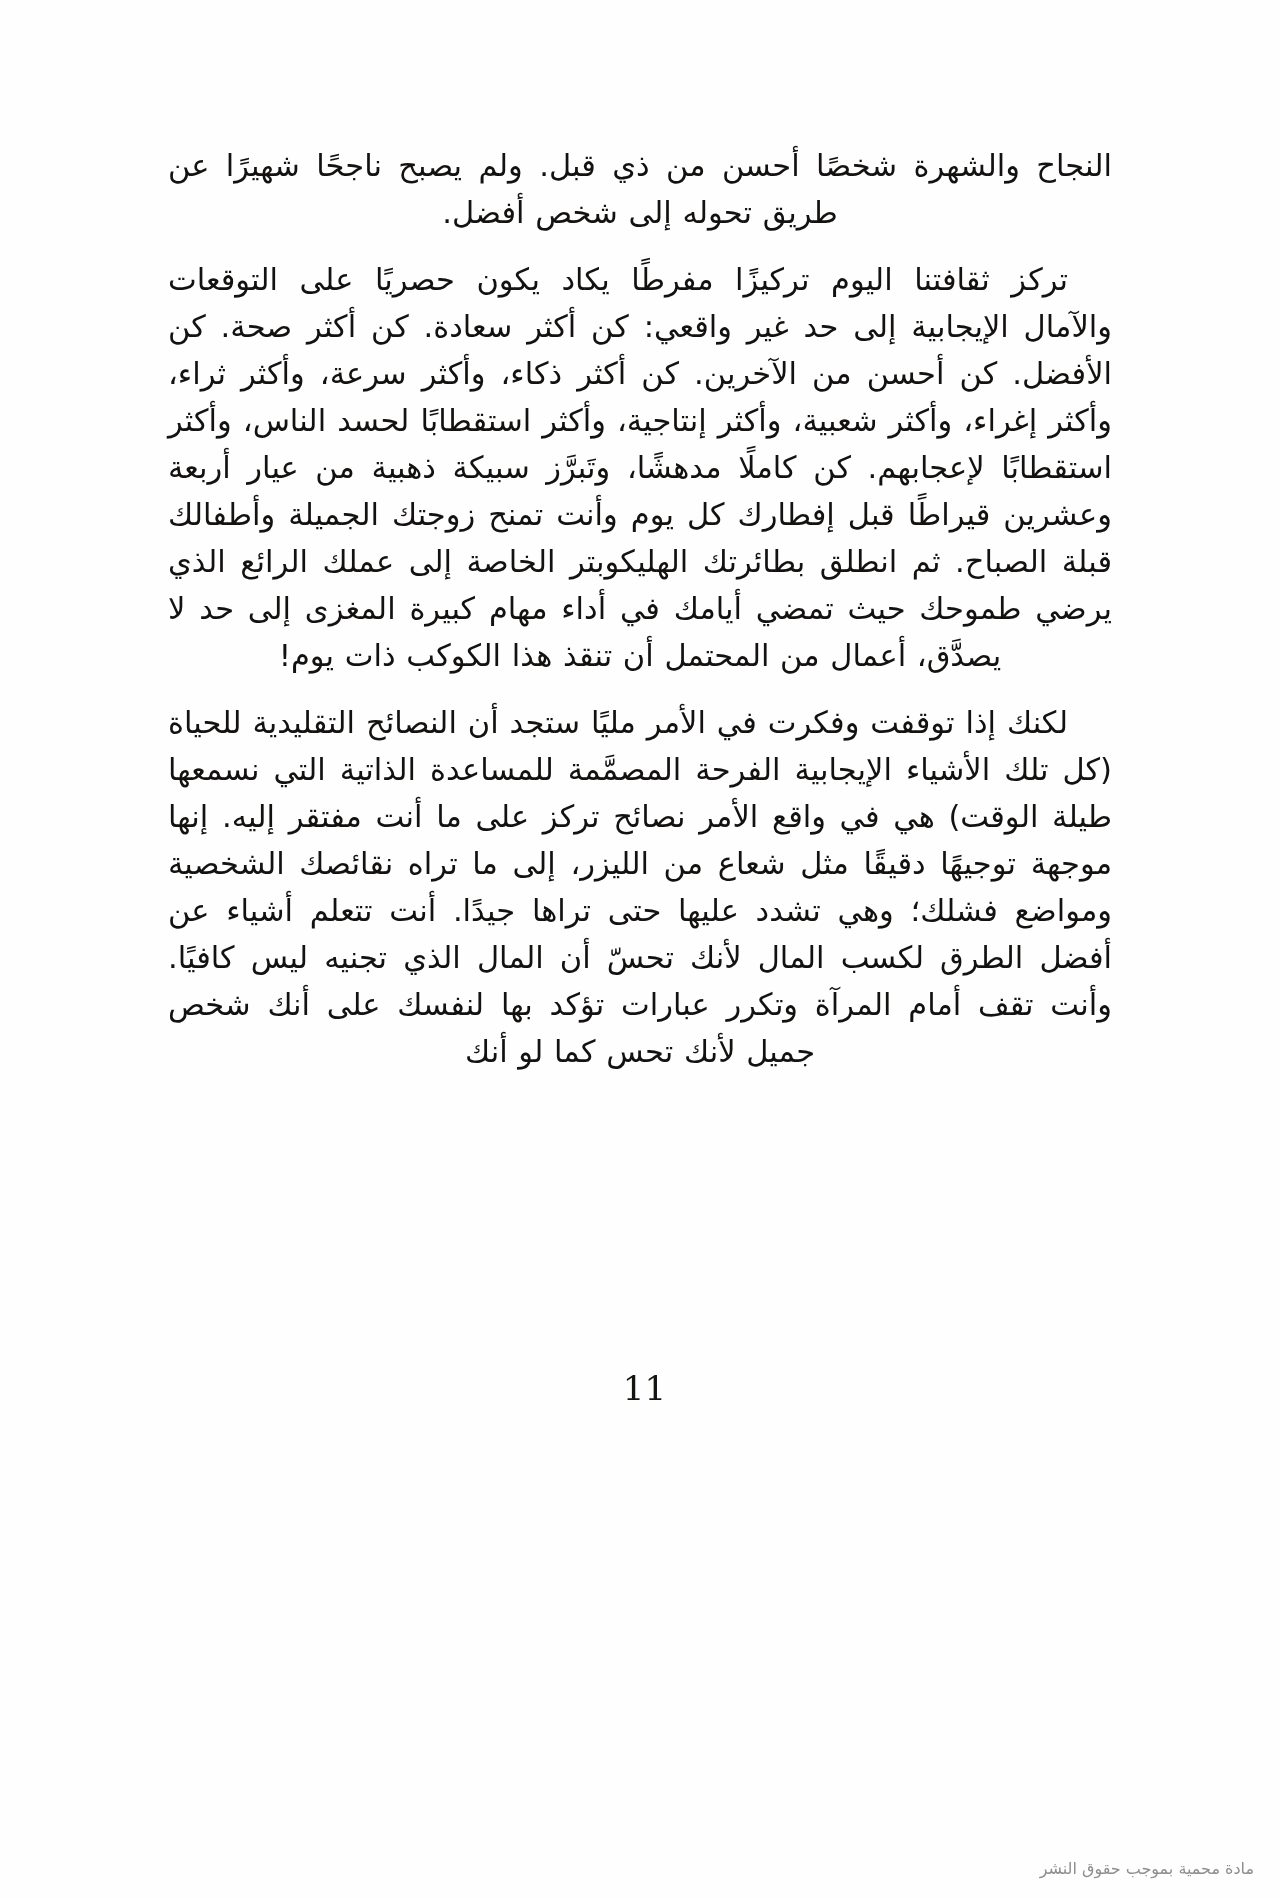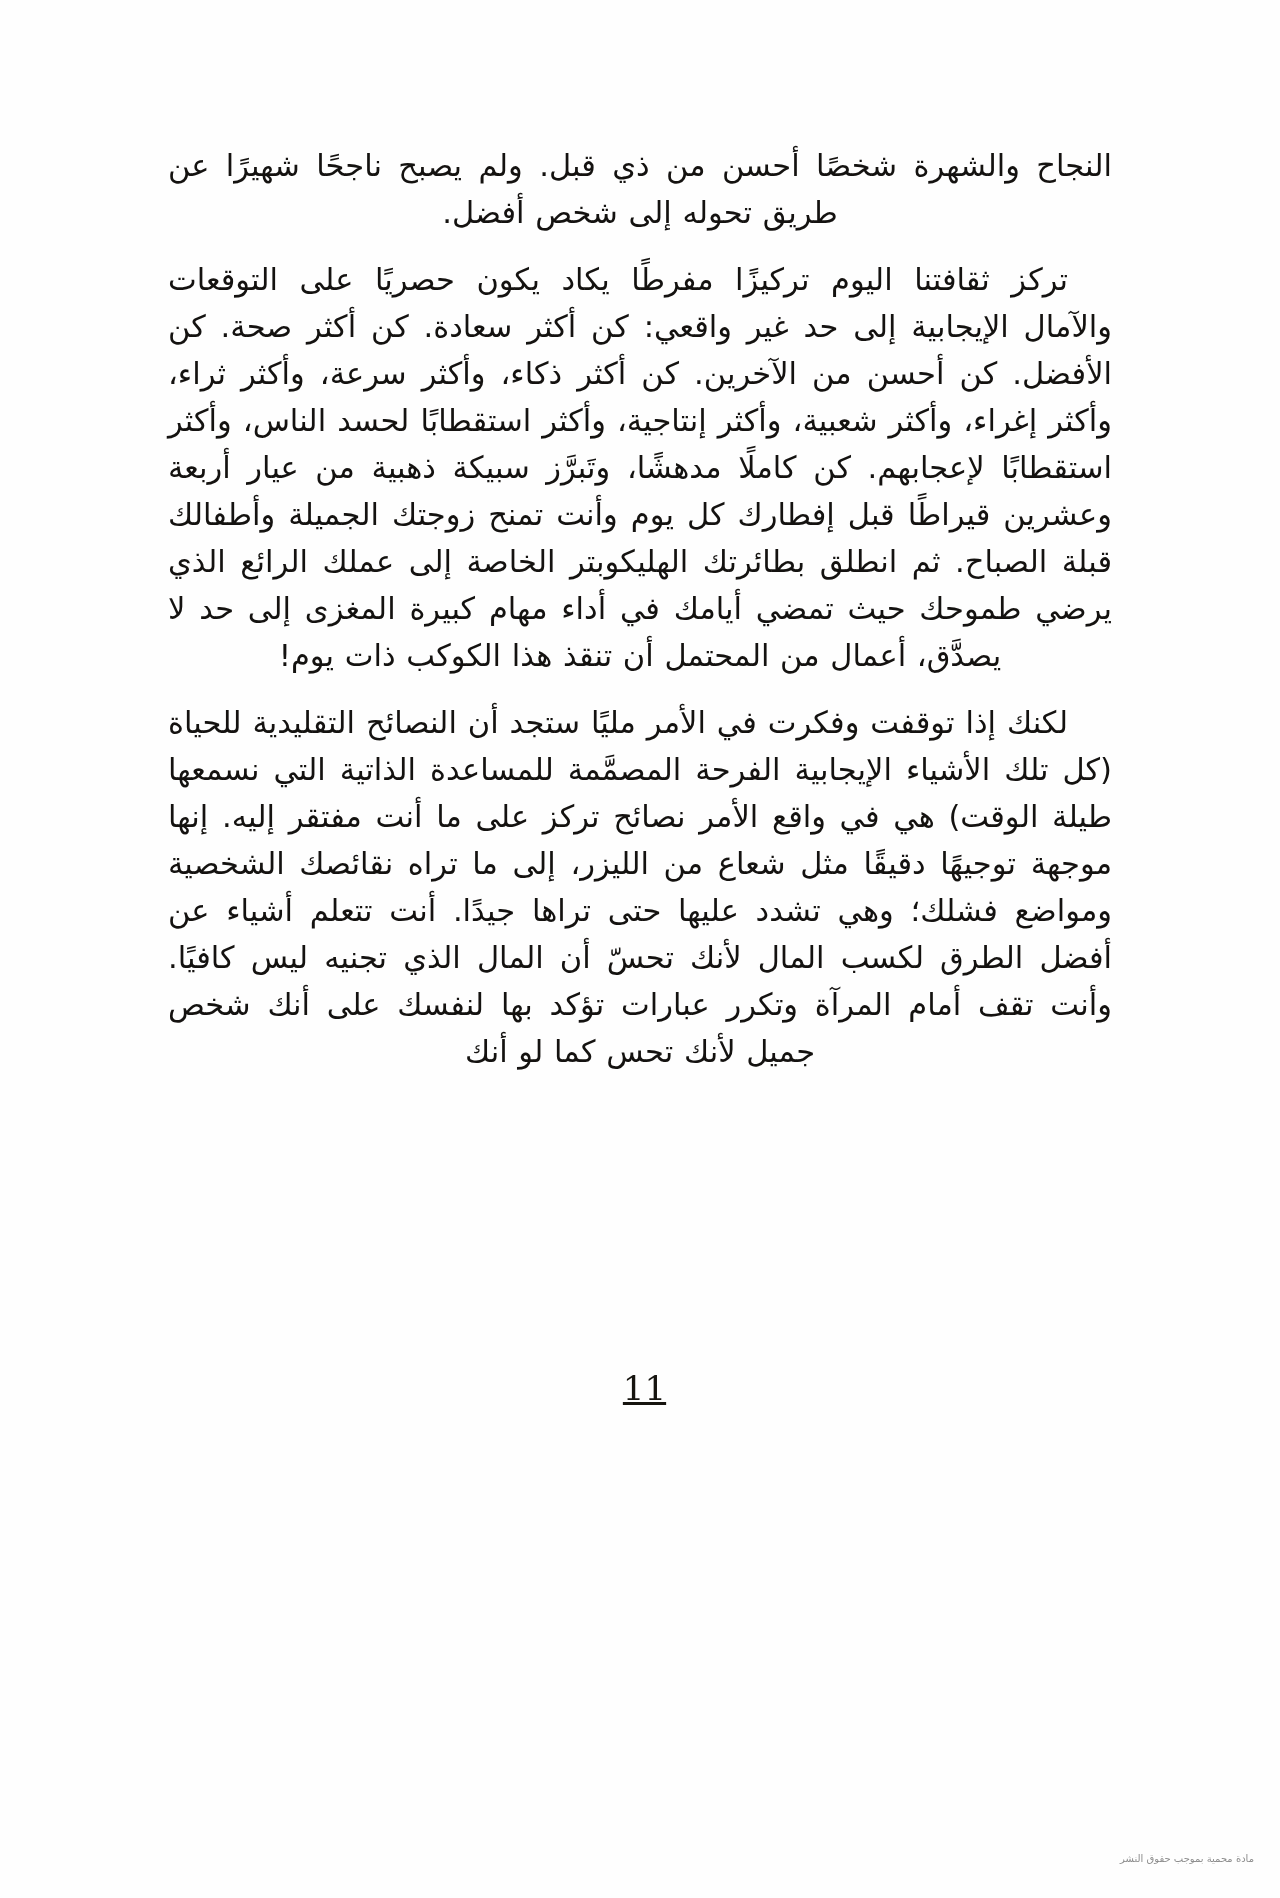--- a/index.html
+++ b/index.html
@@ -62,28 +62,27 @@
     position: absolute;
     top: 1368px;
     left: 9px;
     right: 0;
     text-align: center;
     font-size: 34px;
     line-height: 40px;
     color: #16140f;
     direction: ltr;
     font-family: "DejaVu Serif", "Liberation Serif", serif;
-    text-decoration: underline;
   }
 
   .footer-note {
     position: absolute;
-    bottom: 32px;
+    bottom: 22px;
     right: 26px;
-    font-size: 10px;
+    font-size: 16px;
     line-height: 14px;
     color: #8e8e8e;
     direction: rtl;
     letter-spacing: 0.2px;
   }
 </style>
 </head>
 <body>
 
 <div class="page">

